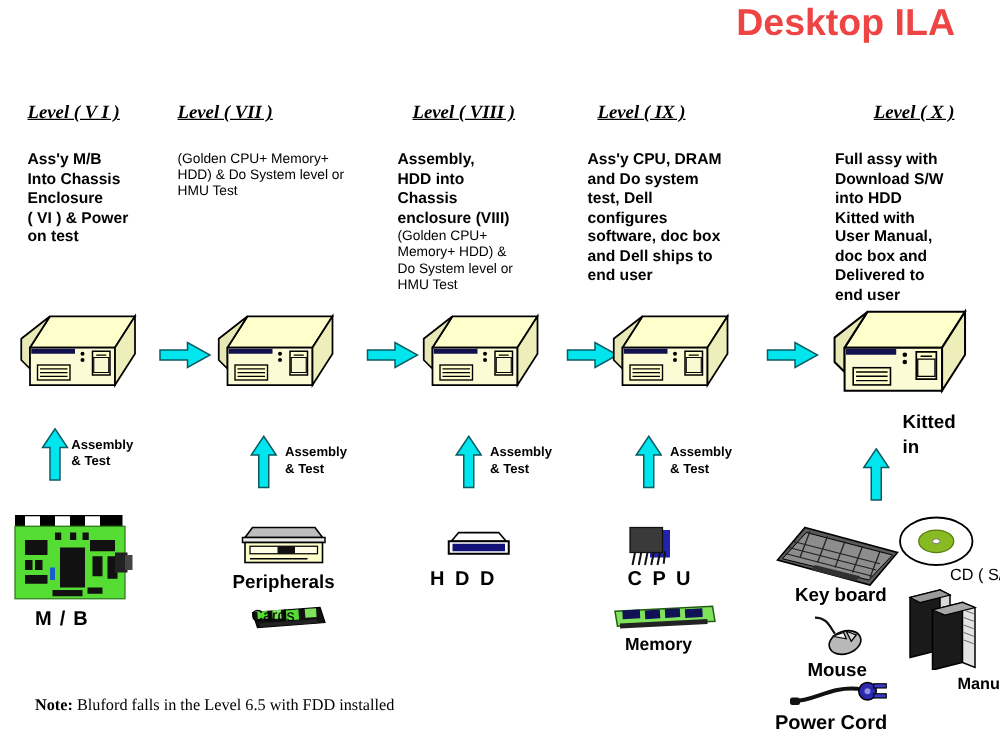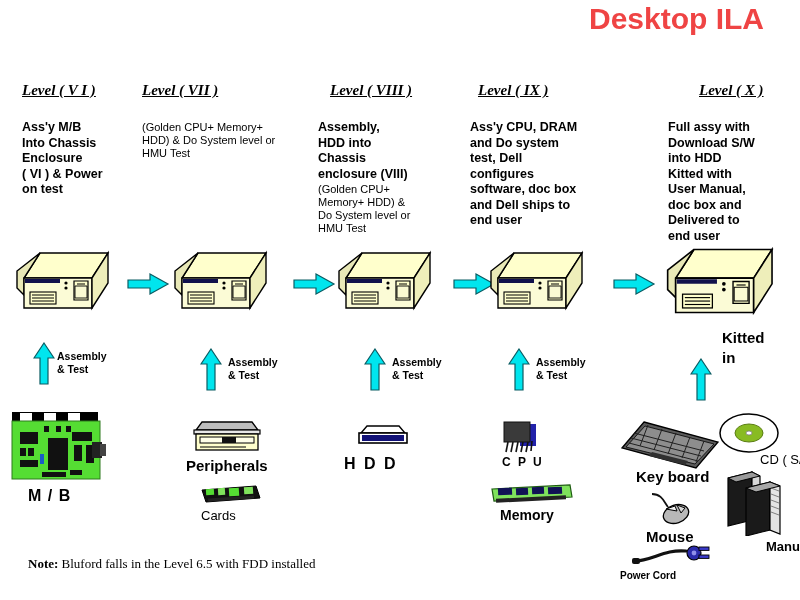--- a/index.html
+++ b/index.html
@@ -84,27 +84,27 @@
   
   .cap {
     font-family: "Liberation Sans", sans-serif;
     font-weight: bold;
     white-space: nowrap;
   }
   .cap-mb     { font-size: 16px; letter-spacing: 1px; }
   .cap-per    { font-size: 15px; }
   .cap-cards  { font-size: 13px; font-weight: normal; }
   .cap-hdd    { font-size: 16px; letter-spacing: 2px; }
-  .cap-cpu    { font-size: 12px; letter-spacing: 2px; }
+  .cap-cpu    { font-size: 16px; letter-spacing: 2px; }
   .cap-mem    { font-size: 14px; }
   .cap-kb     { font-size: 15px; }
   .cap-cd     { font-size: 13px; font-weight: normal; }
   .cap-mouse  { font-size: 15px; }
   .cap-manual { font-size: 13px; margin-left: 36px; }
-  .cap-pc     { font-size: 10px; }
+  .cap-pc     { font-size: 16px; }
 
   
   #note {
     left: 28px;
     top: 556px;
     font-family: "Liberation Serif", serif;
     font-size: 13px;
     white-space: nowrap;
   }
   #note b { font-weight: bold; }
@@ -381,21 +381,21 @@
 <div class="abs" style="left:200px; top:484px;">
   <svg width="62" height="22" viewBox="0 0 62 22">
     <polygon points="2,6 56,2 60,14 6,18" fill="#111111" stroke="#000" stroke-width="1"></polygon>
     <rect x="6" y="5" width="8" height="6" fill="#55dd33" transform="rotate(-4 10 8)"></rect>
     <rect x="18" y="4" width="7" height="7" fill="#7fe25c" transform="rotate(-4 21 7)"></rect>
     <rect x="29" y="4" width="10" height="8" fill="#55dd33" transform="rotate(-4 34 8)"></rect>
     <rect x="44" y="3" width="9" height="7" fill="#7fe25c" transform="rotate(-4 48 6)"></rect>
     <rect x="8" y="13" width="46" height="3" fill="#222222" transform="rotate(-4 31 14)"></rect>
   </svg>
 </div>
-<div class="abs cap cap-cards" style="left:201px; top:508px;text-align:right;">Cards</div>
+<div class="abs cap cap-cards" style="left:201px; top:485px;text-align:right;">Cards</div>
 
 <div class="abs" style="left:355px; top:424px;">
   <svg width="56" height="24" viewBox="0 0 56 24">
     <polygon points="12,2 44,2 50,9 6,9" fill="#ffffff" stroke="#000" stroke-width="1.4"></polygon>
     <rect x="4" y="9" width="48" height="10" fill="#ffffff" stroke="#000" stroke-width="1.6"></rect>
     <rect x="7" y="11" width="42" height="6" fill="#111177"></rect>
   </svg>
 </div>
 <div class="abs cap cap-hdd" style="left:344px; top:455px;">H D D</div>
 

